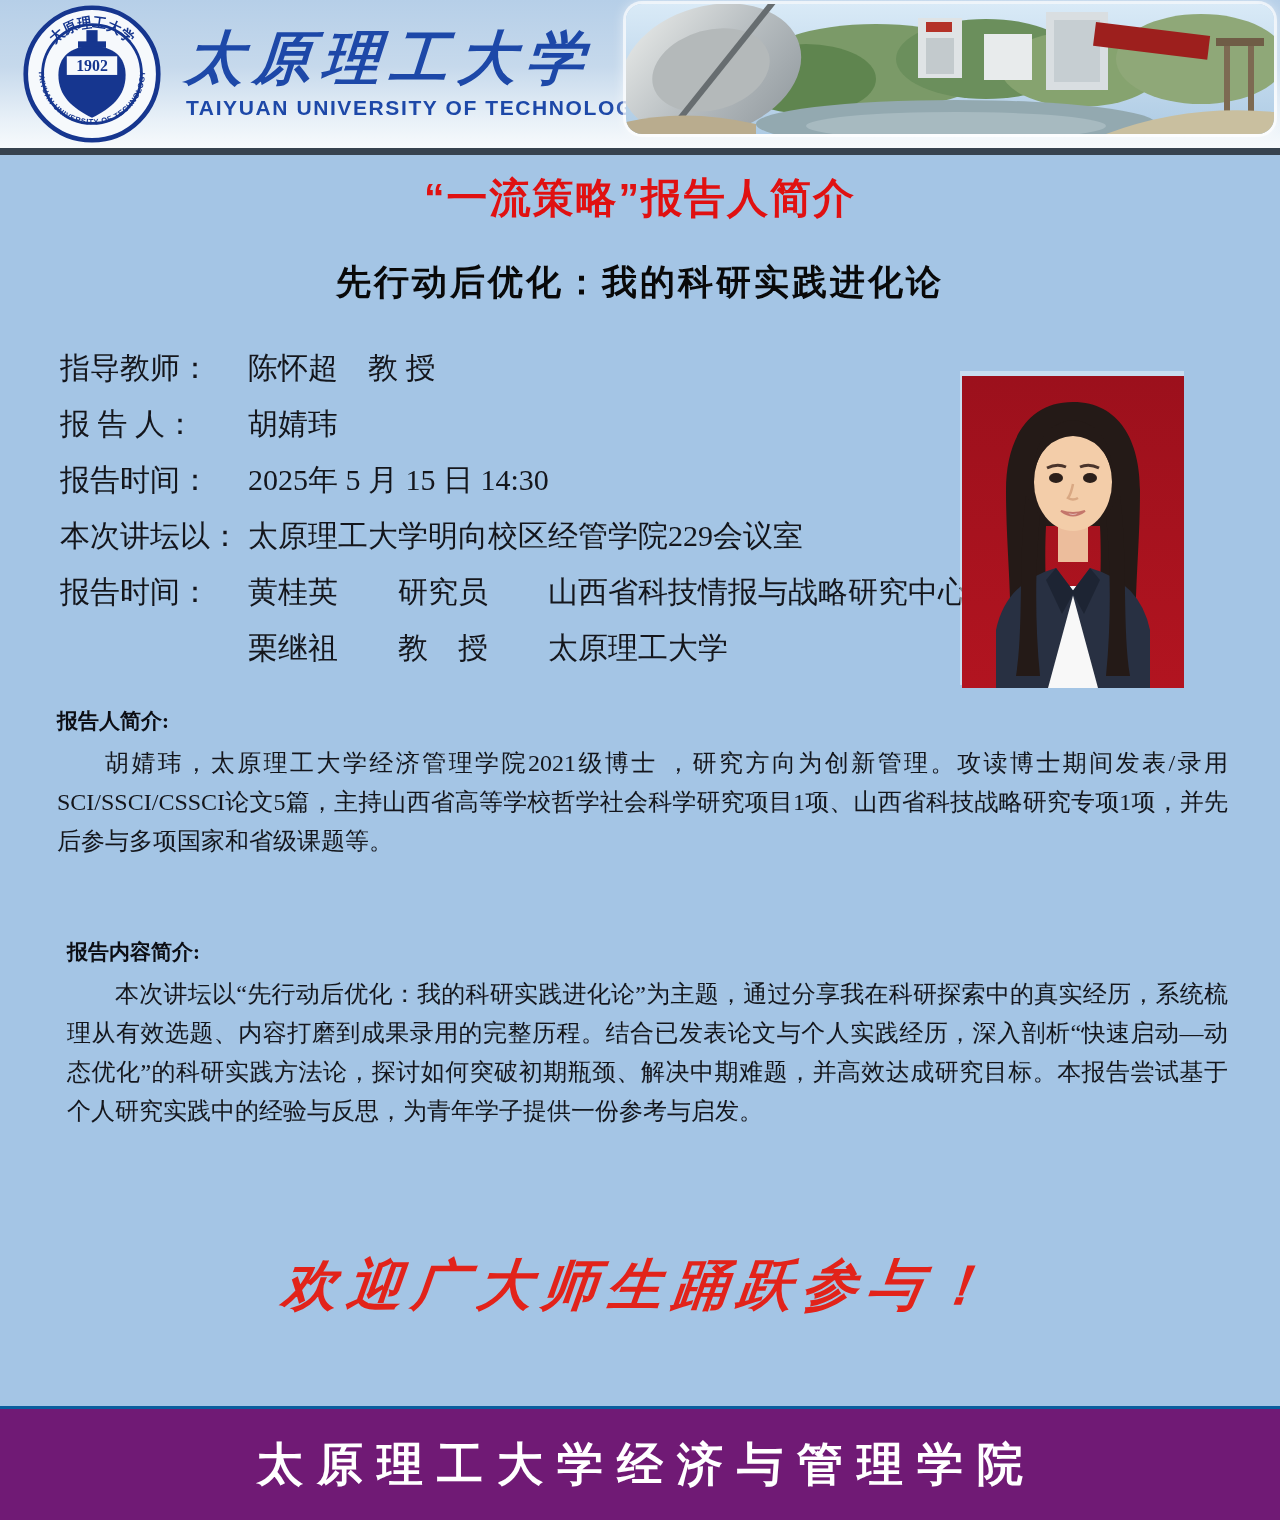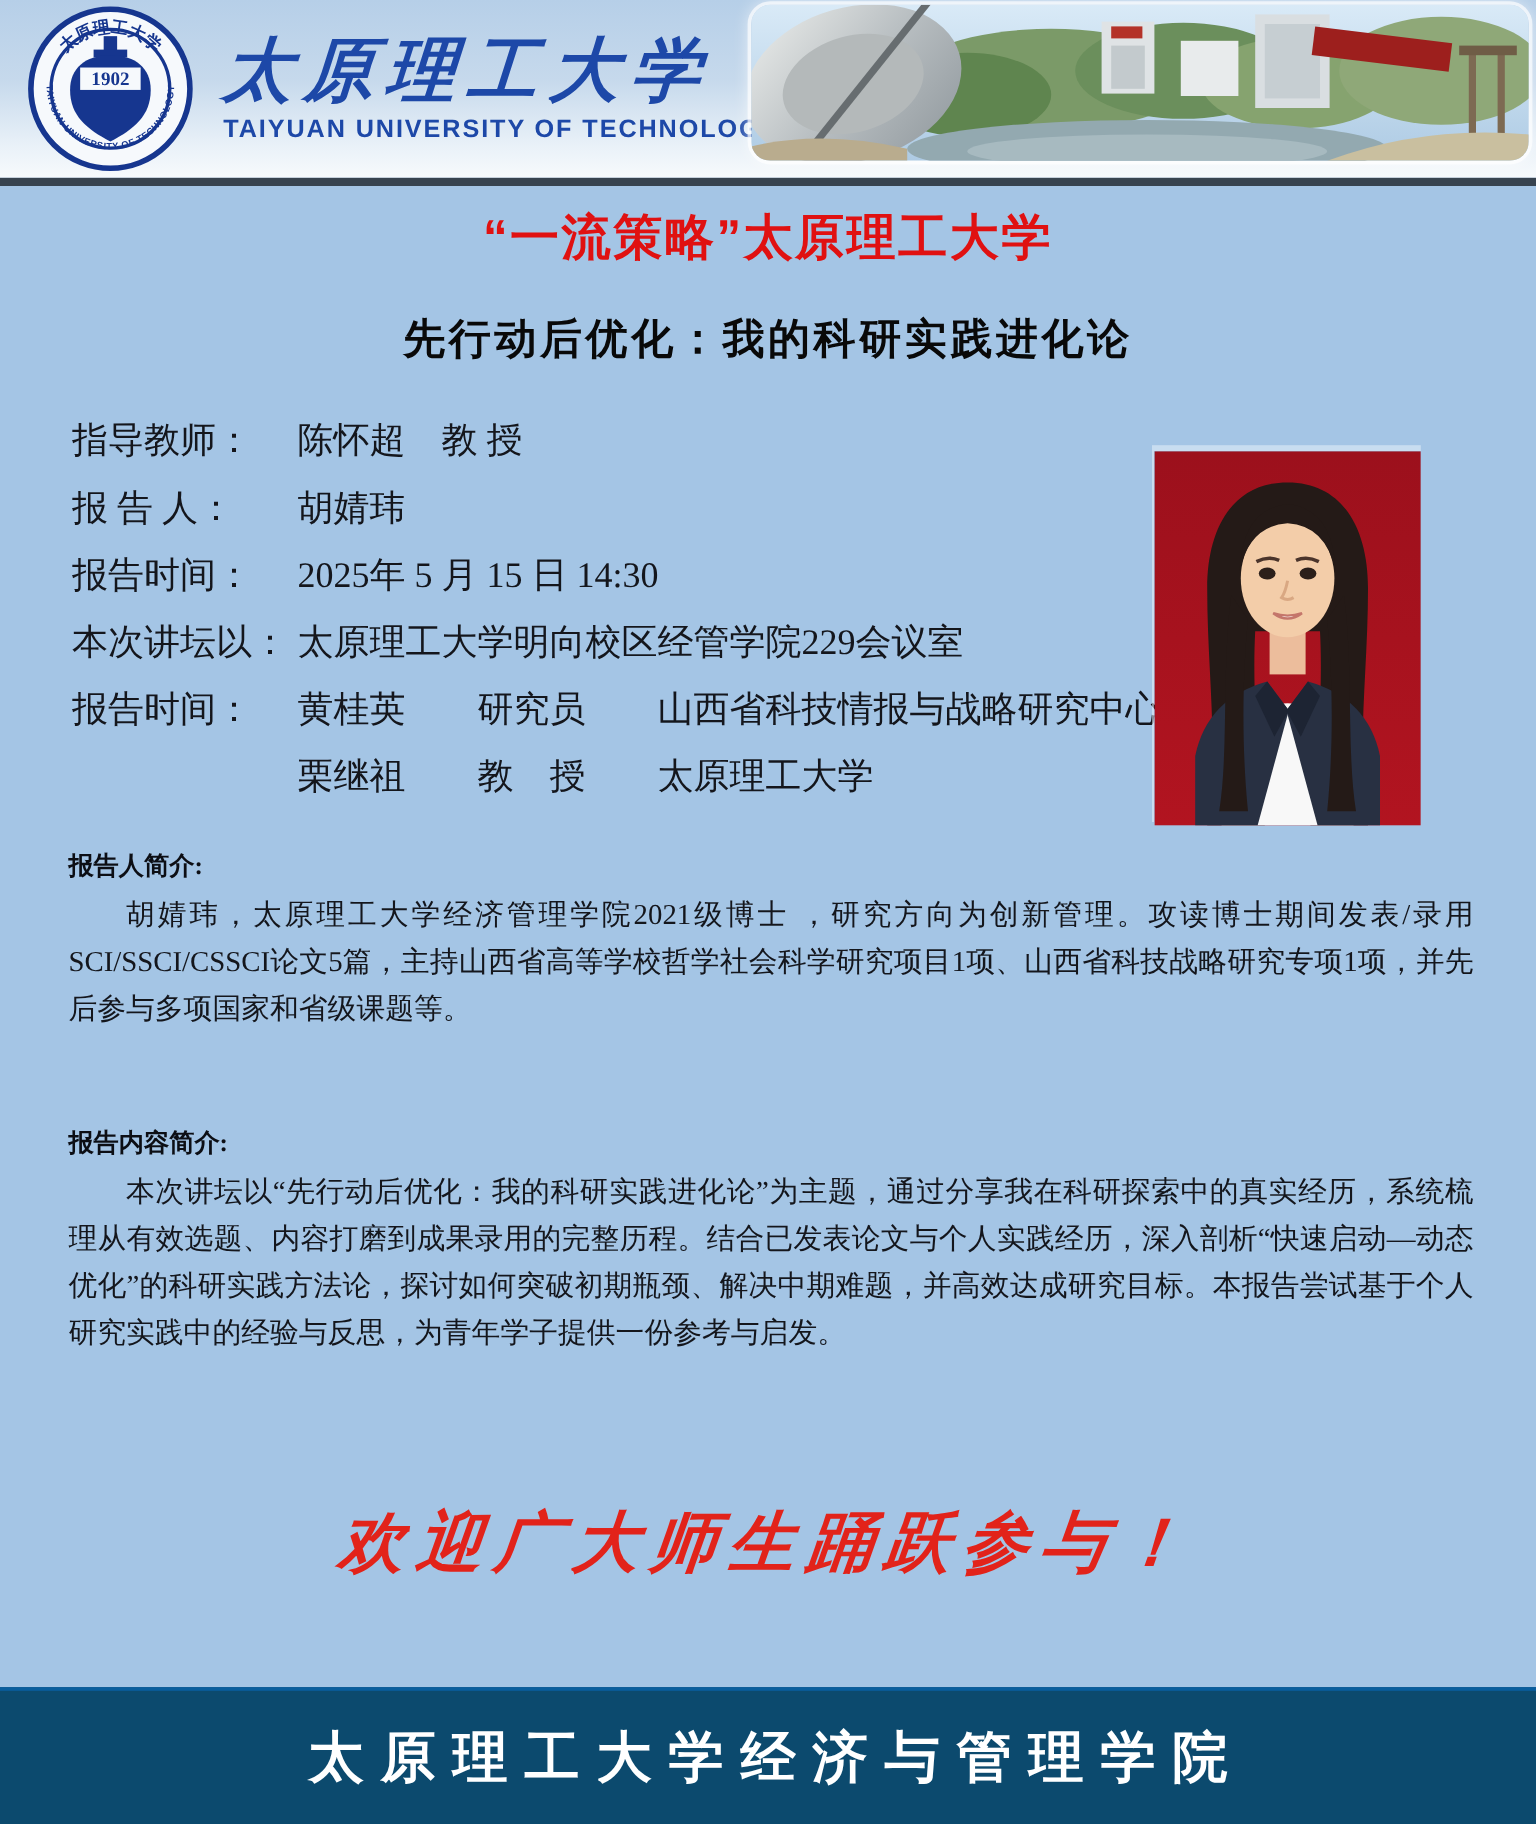--- a/index.html
+++ b/index.html
@@ -97,21 +97,21 @@
 
   
   .section-heading {
     margin: 0 0 2px 57px;
     font-size: 21px;
     font-weight: bold;
     color: #0c0e14;
     line-height: 42px;
   }
   .bio-section { margin-top: 24px; }
-  .abstract-section { margin-top: 70px; }
+  .abstract-section { margin-top: 70px; padding-left: 10px; }
   .section-para {
     margin: 0 52px 0 57px;
     font-size: 24px;
     line-height: 39px;
     color: #14161c;
     text-align: justify;
     text-indent: 2em;
   }
 
   
@@ -122,21 +122,21 @@
     font-weight: bold;
     font-style: italic;
     color: #e2231a;
     letter-spacing: 10px;
     transform: skewX(-6deg);
   }
   .footer-bar {
     position: absolute;
     left: 0; bottom: 0;
     width: 100%; height: 114px;
-    background: #0c4a6e;
+    background: #701a75;
     border-top: 3px solid #095e9e;
     display: flex;
     align-items: center;
     justify-content: center;
   }
   .footer-text {
     font-size: 46px;
     font-weight: bold;
     color: #ffffff;
     letter-spacing: 14px;
@@ -216,21 +216,21 @@
           <ellipse cx="85" cy="66" rx="92" ry="64" fill="url(#metal)"></ellipse>
           <ellipse cx="85" cy="66" rx="60" ry="40" fill="#b4b9ba"></ellipse>
         </g>
         <line x1="152" y1="-8" x2="48" y2="122" stroke="#676d70" stroke-width="6"></line>
         <path d="M0 118 Q60 104 130 120 L130 130 L0 130 Z" fill="#b9ac8e"></path>
       </svg>
     </div>
   </div>
   <div class="header-rule"></div>
 
-  <div class="forum-title">“一流策略”太原理工大学</div>
+  <div class="forum-title">“一流策略”报告人简介</div>
   <div class="talk-title">先行动后优化：我的科研实践进化论</div>
 
   <div class="info-block">
     <div class="info-row">
       <span class="info-label">指导教师：</span>
       <span class="info-value">陈怀超　教 授</span>
     </div>
     <div class="info-row">
       <span class="info-label">报 告 人：</span>
       <span class="info-value">胡婧玮</span>

